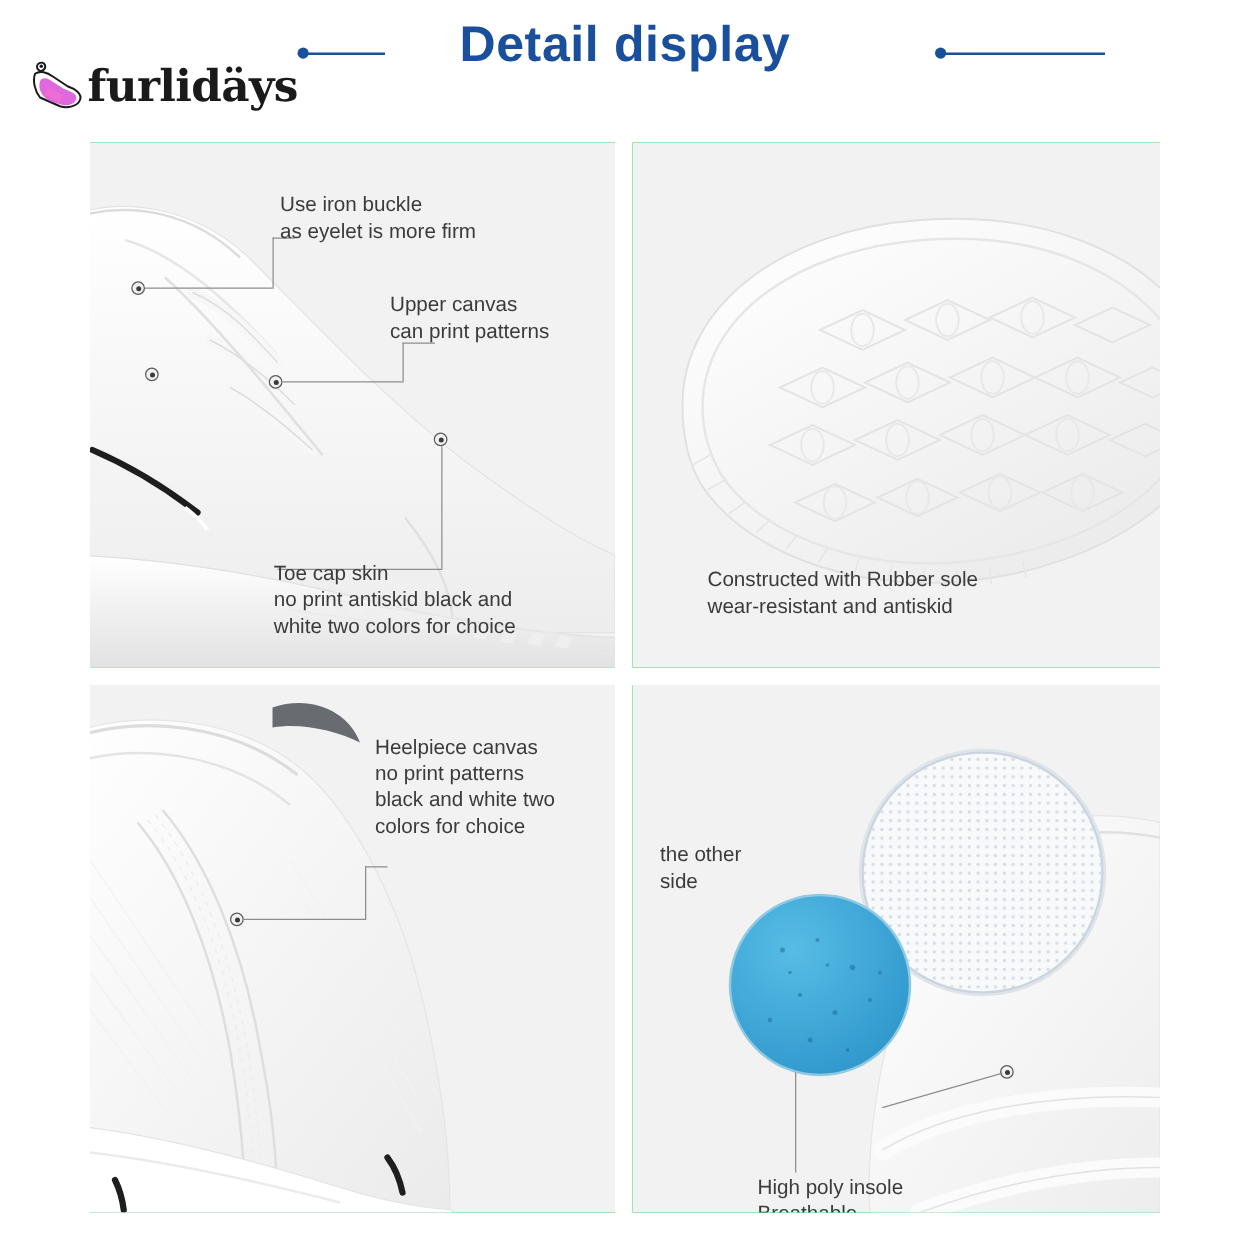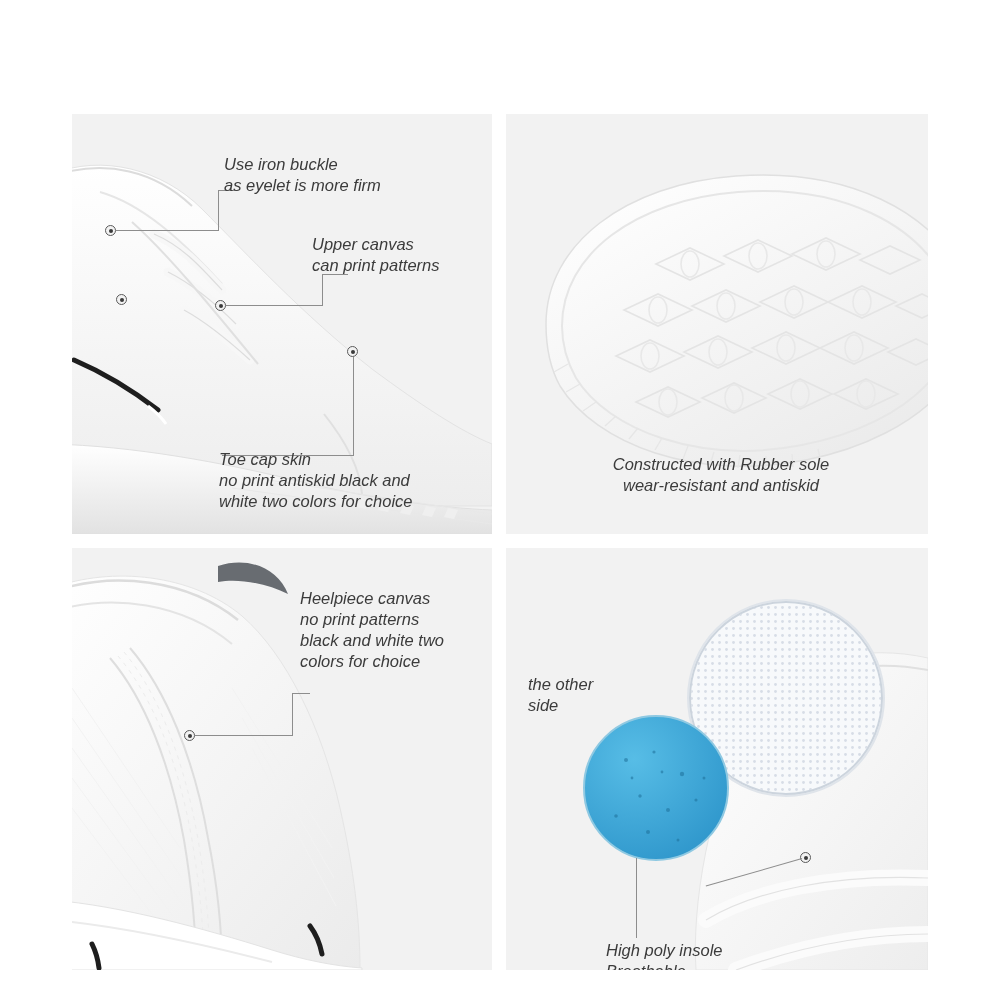--- a/index.html
+++ b/index.html
@@ -74,36 +74,35 @@
   
   .grid {
     position: absolute;
     left: 72px; top: 114px;
     width: 856px; height: 856px;
   }
   .cell {
     position: absolute;
     background: #22c55e;
     overflow: hidden;
-    font-style: italic;
   }
   .cell.tl { left: 0;    top: 0;   width: 420px; height: 420px; }
   .cell.tr { left: 434px;top: 0;   width: 422px; height: 420px; }
   .cell.bl { left: 0;    top: 434px;width: 420px; height: 422px; }
   .cell.br { left: 434px;top: 434px;width: 422px; height: 422px; }
 
   
   .cap {
     position: absolute;
     color: #3b3b3b;
     font-size: 16.5px;
     line-height: 21px;
     white-space: pre-line;
   }
-  .cap.center { text-align: center; }
+  .cap.center { text-align: left; }
 
   
   .marker {
     position: absolute;
     width: 11px; height: 11px;
     border-radius: 50%;
     border: 1.6px solid #5a5a5a;
     background: #f2f2f2;
   }
   .marker::after {
@@ -125,20 +124,44 @@
   }
 
   svg.art { position: absolute; left: 0; top: 0; }
   svg { display: block; }
 </style>
 </head>
 <body>
 
 <div class="page">
 
+  <div class="header">
+
+    <div class="rule-left"></div>
+    <div class="dot dot-left"></div>
+    <div class="rule-right"></div>
+    <div class="dot dot-right"></div>
+
+    <div class="title">Detail display</div>
+
+    <div class="brand">
+      <div class="brand-mark">
+        <svg width="56" height="48" viewBox="0 0 56 48">
+          <g stroke="#1a1a1a" stroke-width="1.6" fill="none" stroke-linejoin="round">
+            <path d="M12 10 C10 6, 16 3, 18 7 C19 10, 16 12, 14 12 Z" fill="#ffffff"></path>
+            <path d="M10 14 C8 20, 10 28, 14 33 L30 40 C36 42, 44 40, 46 35 C48 30, 42 26, 36 24 L24 16 C20 13, 14 11, 10 14 Z" fill="#ffffff"></path>
+          </g>
+          <path d="M14 20 C12 26, 16 33, 22 36 L32 39 C37 40, 42 38, 43 34 C44 30, 38 28, 33 26 L22 19 C19 17, 15 17, 14 20 Z" fill="#d94fd6" opacity="0.85"></path>
+          <path d="M20 25 L33 31 L30 37 L18 31 Z" fill="#f26fd0" opacity="0.7"></path>
+          <circle cx="15" cy="8" r="1.4" fill="#1a1a1a"></circle>
+        </svg>
+      </div>
+      <div class="brand-text">furlidäys</div>
+    </div>
+  </div>
 
   <div class="grid">
 
     <div class="cell tl">
       <svg class="art" width="420" height="420" viewBox="0 0 420 420">
         <defs>
           <linearGradient id="gW" x1="0" y1="0" x2="0" y2="1">
             <stop offset="0%" stop-color="#ffffff"></stop>
             <stop offset="100%" stop-color="#ededed"></stop>
           </linearGradient>

